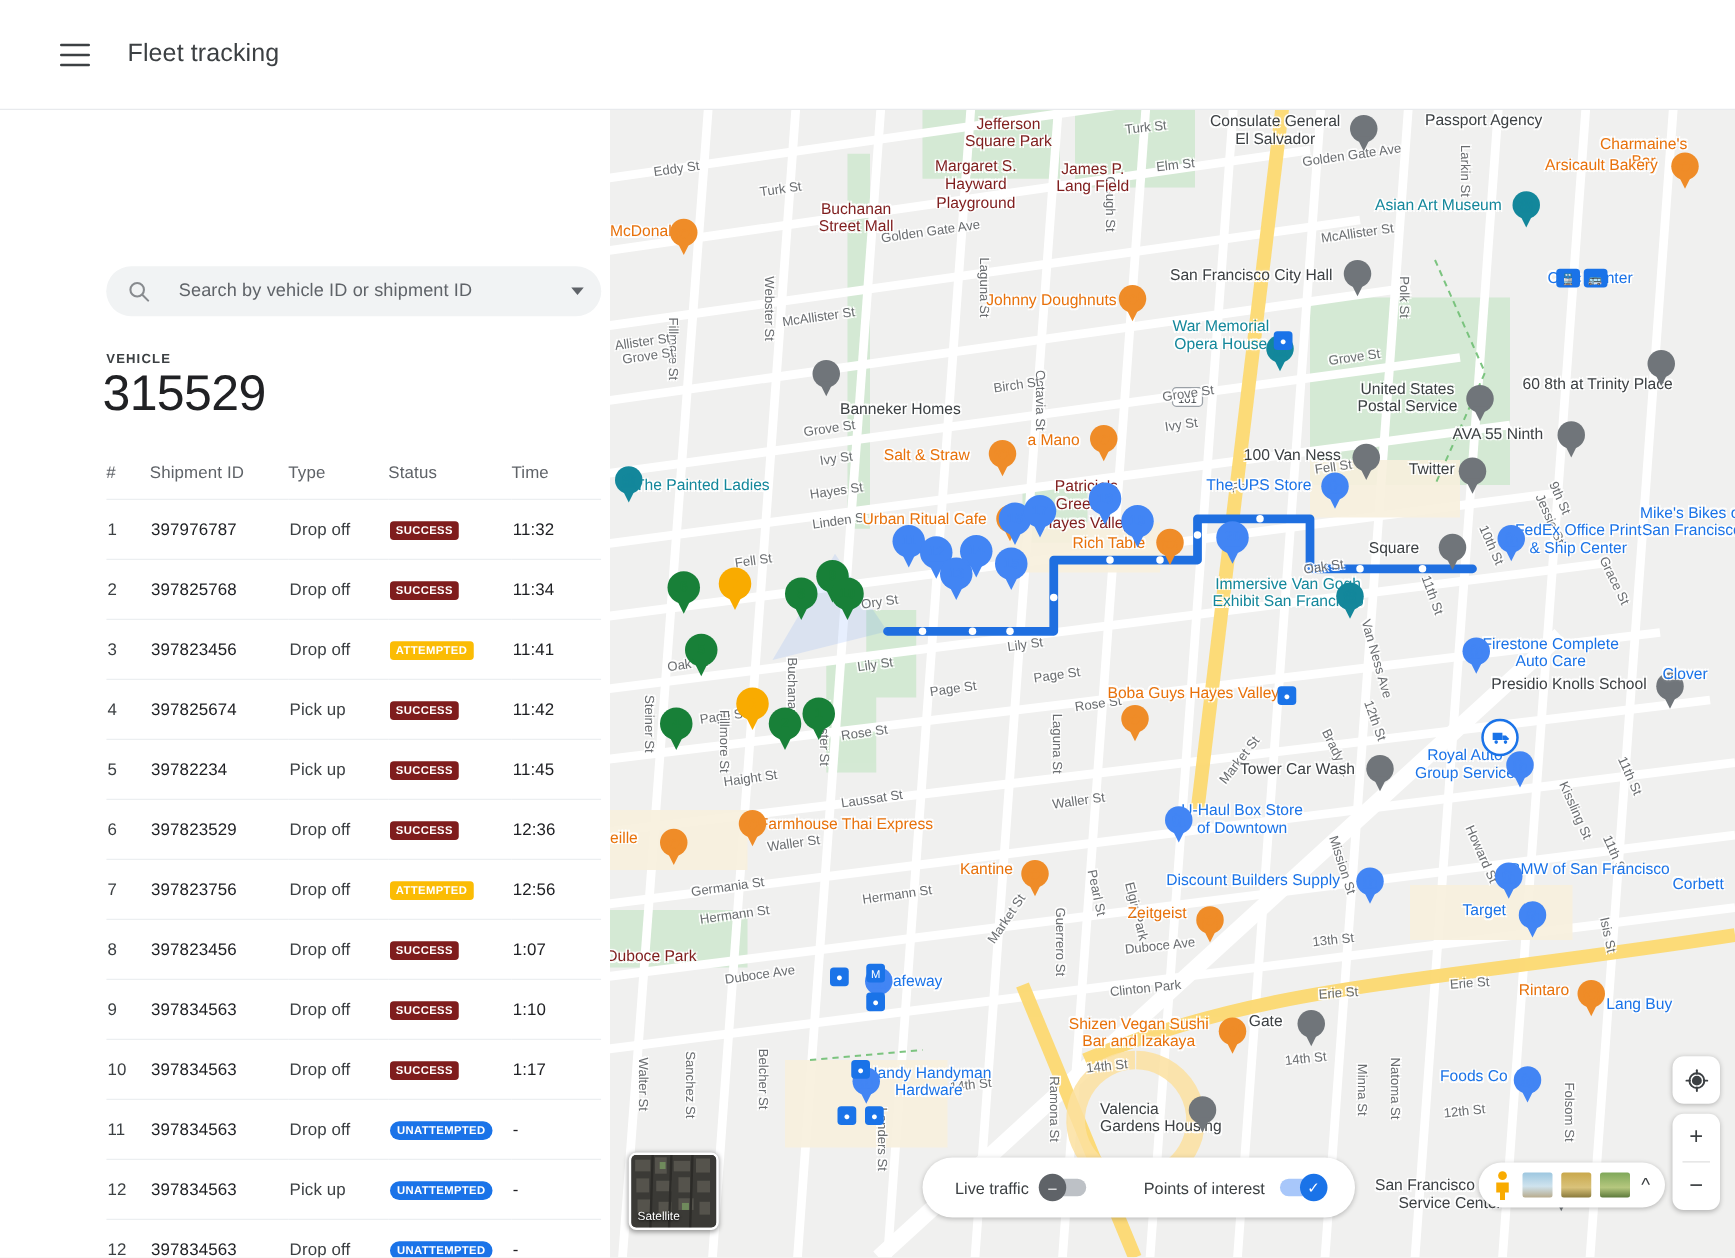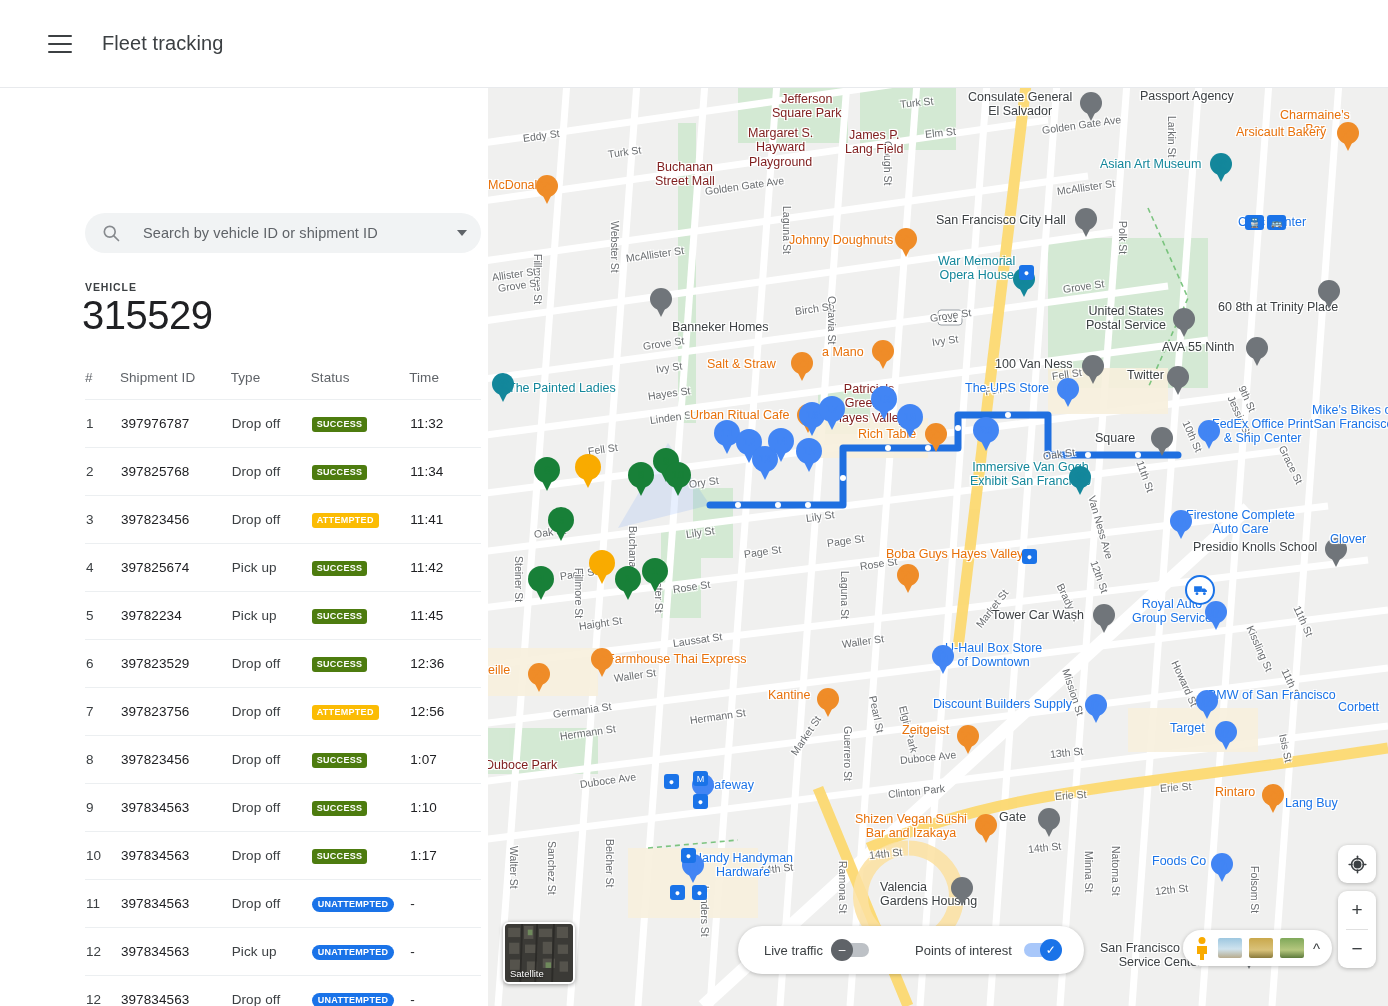--- a/index.html
+++ b/index.html
@@ -80,21 +80,21 @@
   .c-status{width:96px;}
   .c-time{width:70px;}
   td.c-num{ color:#3c4043; }
   td.c-type{ color:#3c4043; }
   td.c-time{ color:#202124; font-weight:500;}
   .badge{
     display:inline-block; font-size:9px; font-weight:bold; color:#fff;
     letter-spacing:.3px; padding:3px 5px 3px 5px; border-radius:3px;
     line-height:1;
   }
-  .badge.success{ background:#4d7c0f; }
+  .badge.success{ background:#7f1d1d; }
   .badge.attempted{ background:#fbbc04; }
   .badge.unattempted{ background:#1a73e8; border-radius:9px; padding:3px 6px;}
 
   
   #map{
     width:900px; height:918px; position:relative; overflow:hidden;
     background:#e9eae6;
     font-family:"Liberation Sans", sans-serif;
   }
   #map-canvas{ position:absolute; inset:0; }

